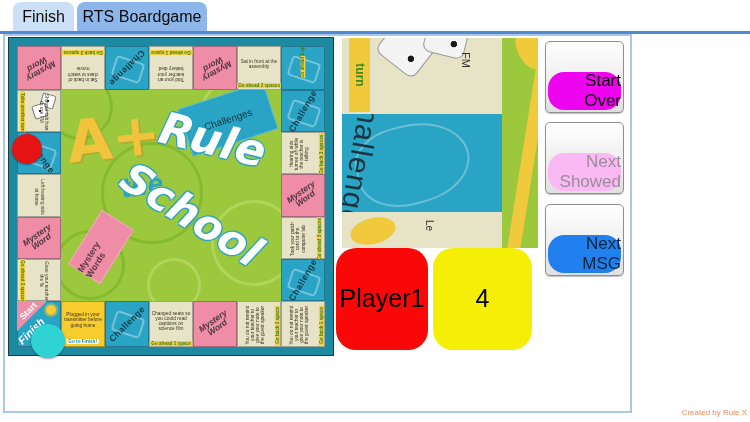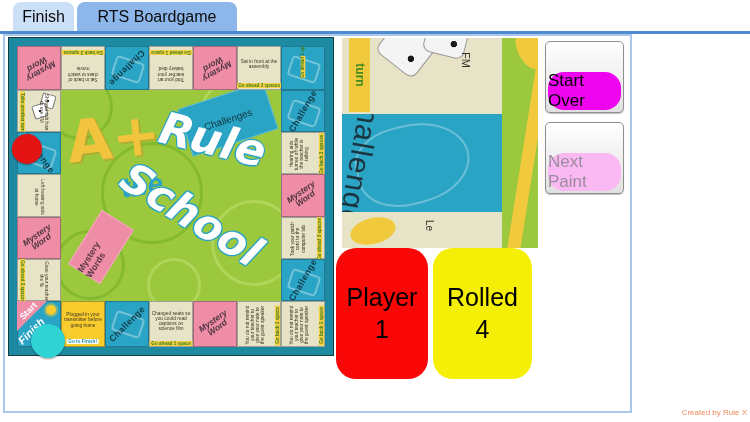--- a/index.html
+++ b/index.html
@@ -3,21 +3,21 @@
 <meta charset="utf-8">
 <style>
   html,body{margin:0;padding:0;}
   body{width:750px;height:422px;background:#fff;position:relative;overflow:hidden;
        font-family:"Liberation Sans",sans-serif;}
 
   
   .tab{position:absolute;top:2px;height:30px;border-radius:8px 8px 0 0;display:flex;
        align-items:center;justify-content:center;font-size:16px;color:#0c0c0c;cursor:default;}
   .tab-intro{left:13px;width:61px;background:#cbdff6;}
-  .tab-rts{left:77px;width:160px;background:#8db7ea;}
+  .tab-rts{left:77px;width:130px;background:#8db7ea;}
   .tab-underline{position:absolute;top:31px;left:0;width:750px;height:3px;background:#4d8ad0;}
 
   
   .container{position:absolute;left:3px;top:34px;width:625px;height:375px;
              border:2px solid #aac7e9;background:#fff;}
 
   
   .board{position:absolute;left:4px;top:2px;width:308px;height:301px;
          border:8px solid #1e8aa2;background:#9cc83e;
          box-shadow:0 0 0 1px #1b3b42, inset 0 0 0 1px #14606f;}
@@ -108,27 +108,27 @@
   .zp-fm{position:absolute;left:116px;top:16px;font-size:11px;color:#33302a;transform:rotate(90deg);}
   .zp-blob-b{position:absolute;left:8px;top:180px;width:46px;height:26px;background:#f0c93c;
              border-radius:50%;transform:rotate(-14deg);}
   .zp-le{position:absolute;left:82px;top:182px;font-size:10px;color:#33302a;transform:rotate(90deg);}
 
   
   .btn-frame{position:absolute;left:540px;width:77px;height:70px;border:1px solid #8f8f8f;border-radius:5px;
              background:linear-gradient(#ffffff,#e0e0e0);box-shadow:0 1px 1px rgba(0,0,0,.25);}
   .bf1{top:5px;} .bf2{top:86px;} .bf3{top:168px;}
   .btn{position:absolute;left:2px;top:2px;right:2px;bottom:2px;border-radius:16px;display:flex;
-       align-items:center;justify-content:center;text-align:left;font-size:17px;line-height:1.18;cursor:pointer;margin-top:28px;}
+       align-items:center;justify-content:center;text-align:right;font-size:17px;line-height:1.18;cursor:pointer;margin-top:28px;}
   .btn-start{background:#ee04ee;color:#000;}
   .btn-nextplayer{background:#fbb9f3;color:#9a8c9e;}
   .btn-nextmsg{background:#2280ee;color:#06243e;}
 
   
-  .stat{position:absolute;top:212px;height:131px;border-radius:20px;display:flex;flex-direction:column;
+  .stat{position:absolute;top:212px;height:102px;border-radius:20px;display:flex;flex-direction:row;
         align-items:center;justify-content:center;font-size:25px;color:#000;line-height:1.25;}
   .stat-player{left:331px;width:92px;background:#fa0707;}
   .stat-rolled{left:428px;width:99px;background:#f5ee06;}
 
   
   .message{position:absolute;left:-1px;right:-1px;bottom:-1px;height:51px;border:2px solid #7fb0e0;
            background:#fff;box-sizing:border-box;padding:5px 12px 0;font-size:13.5px;line-height:1.4;
            color:#000;z-index:8;}
   .watermark{position:absolute;right:3px;top:408px;font-size:8px;color:#f08a5c;}
 </style>
@@ -312,27 +312,29 @@
       <div class="zp-ch">Challenge</div>
     </div>
     <div class="zp-blob-b"></div>
     <div class="zp-le">Le</div>
   </div>
 
   <div class="btn-frame bf1">
     <div class="btn btn-start">Start Over</div>
   </div>
   <div class="btn-frame bf2">
-    <div class="btn btn-nextplayer">Next Paint</div>
+    <div class="btn btn-nextplayer">Next Showed</div>
+  </div>
+  <div class="btn-frame bf3">
+    <div class="btn btn-nextmsg">Next MSG</div>
   </div>
 
   <div class="stat stat-player">
     <div>Player</div>
     <div>1</div>
   </div>
   <div class="stat stat-rolled">
-    <div>Rolled</div>
     <div>4</div>
   </div>
 
 </div>
 
 <div class="watermark">Created by Rule X</div>
 
 </body></html>

